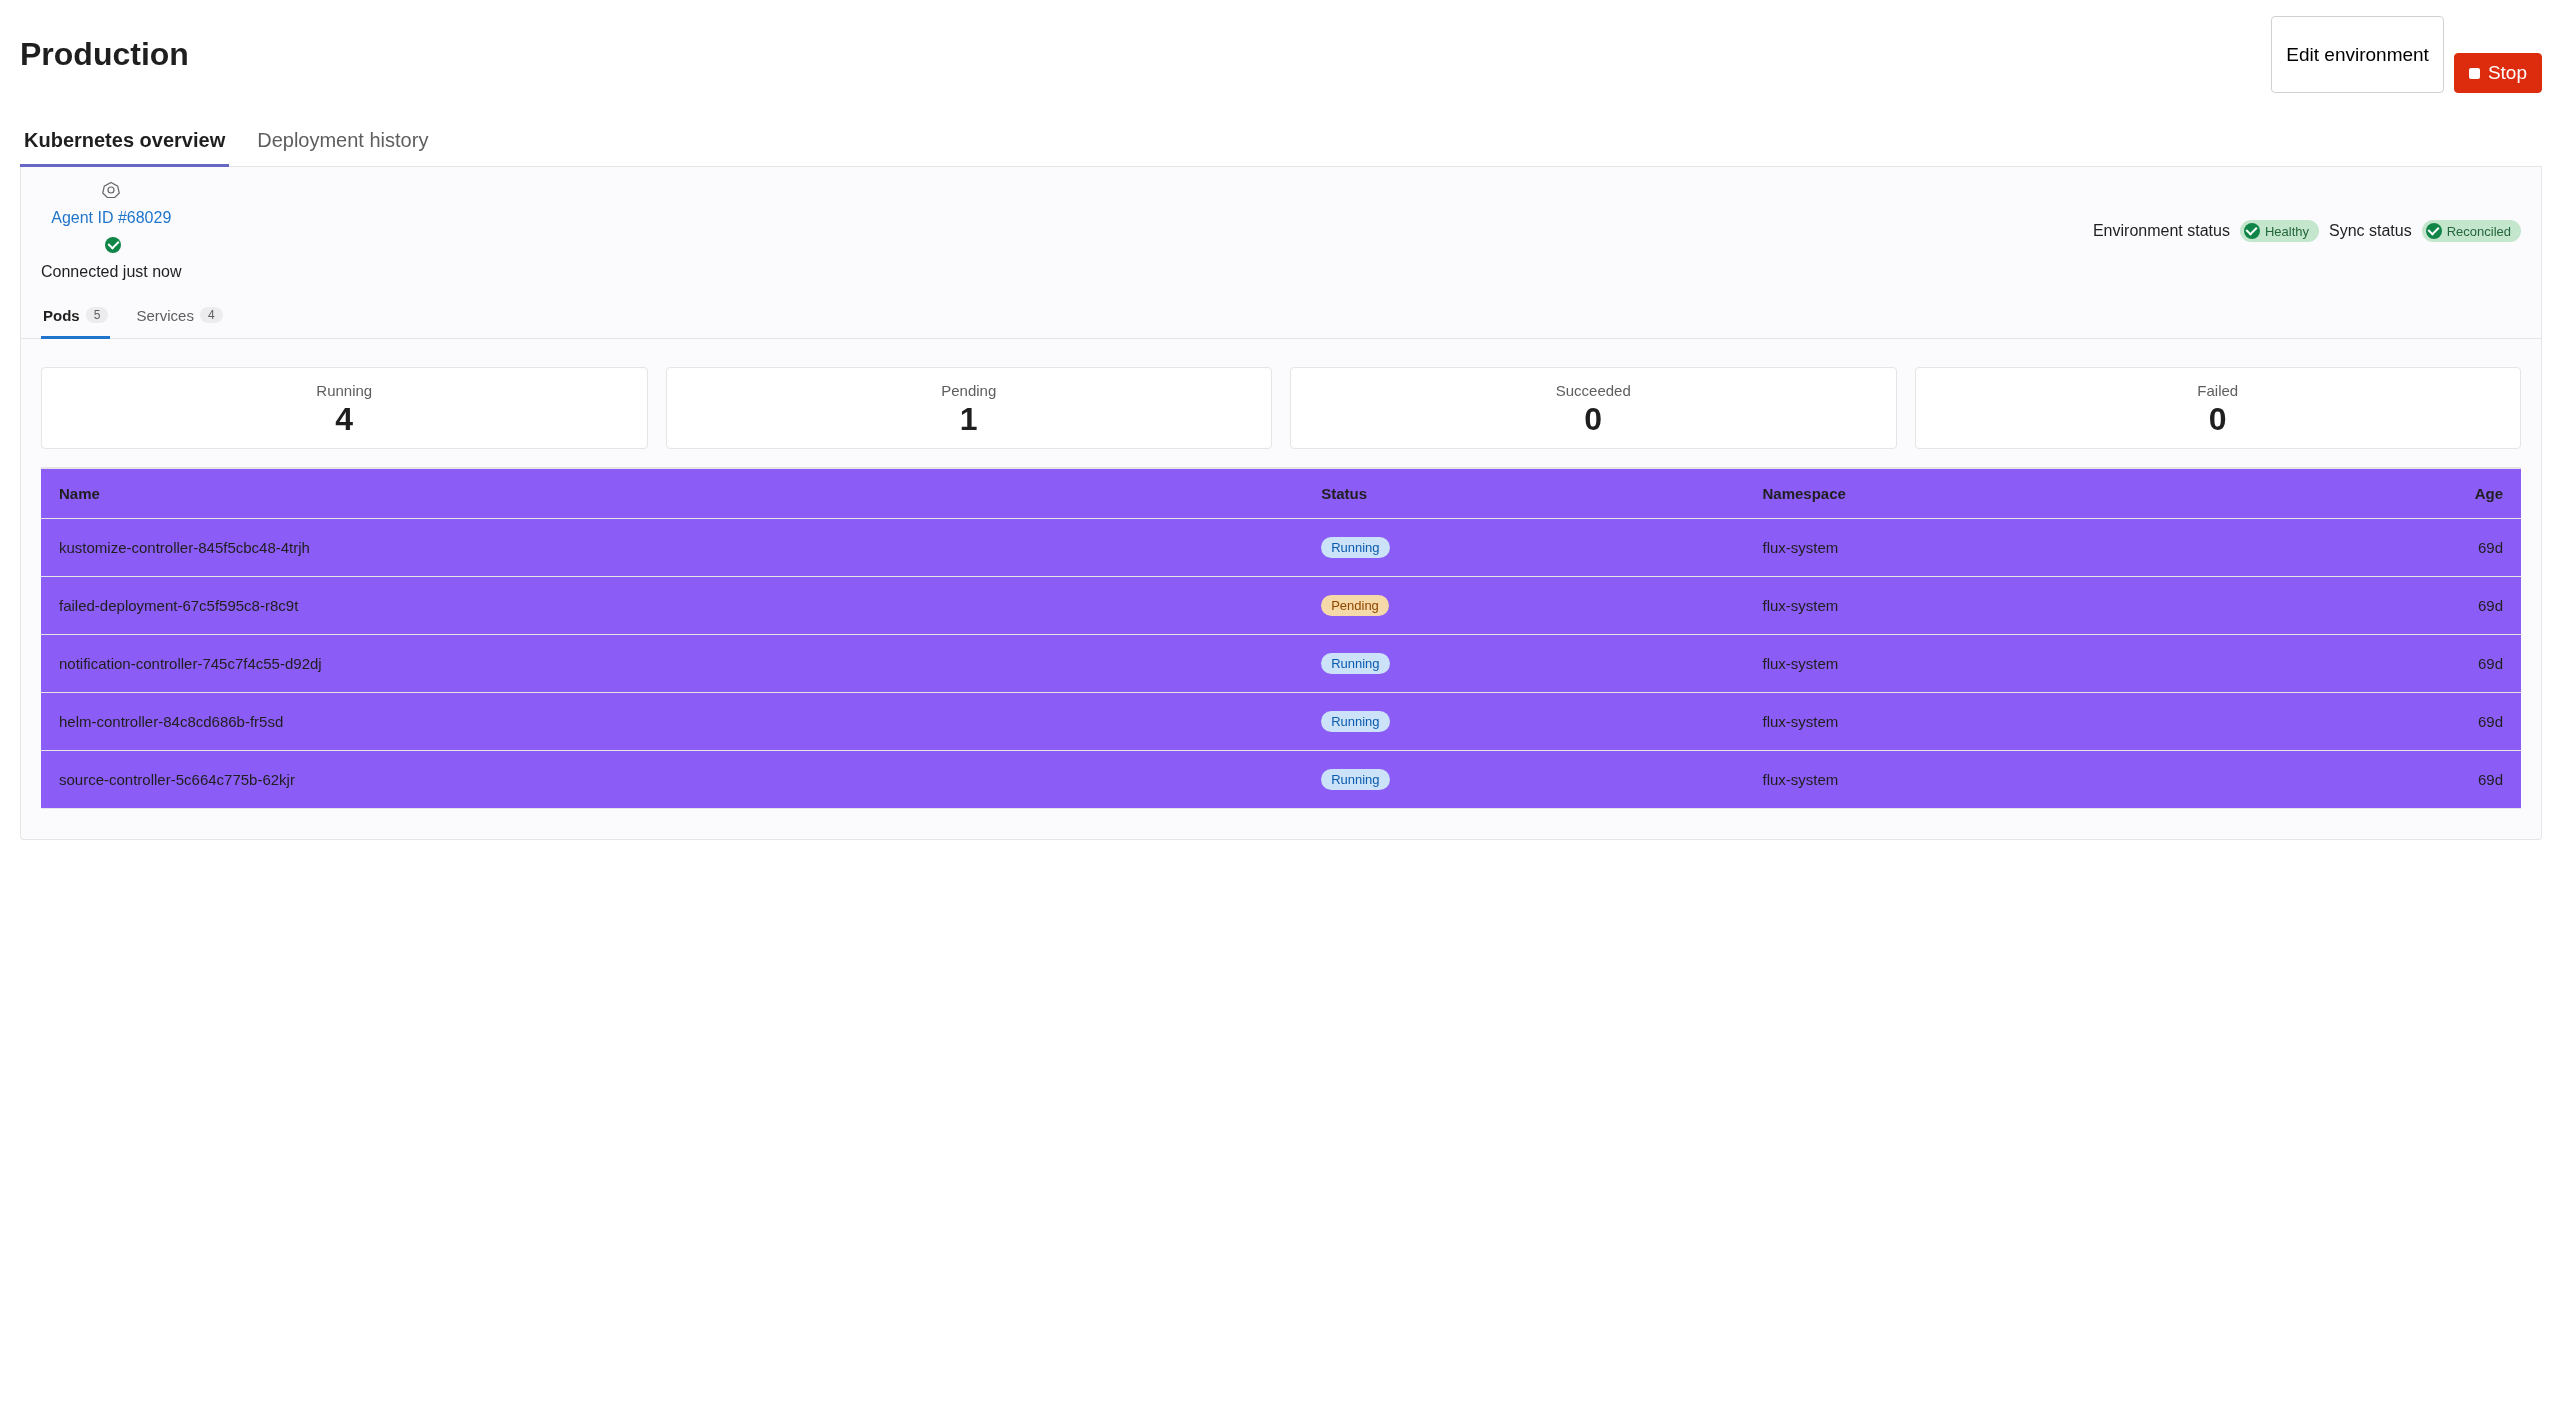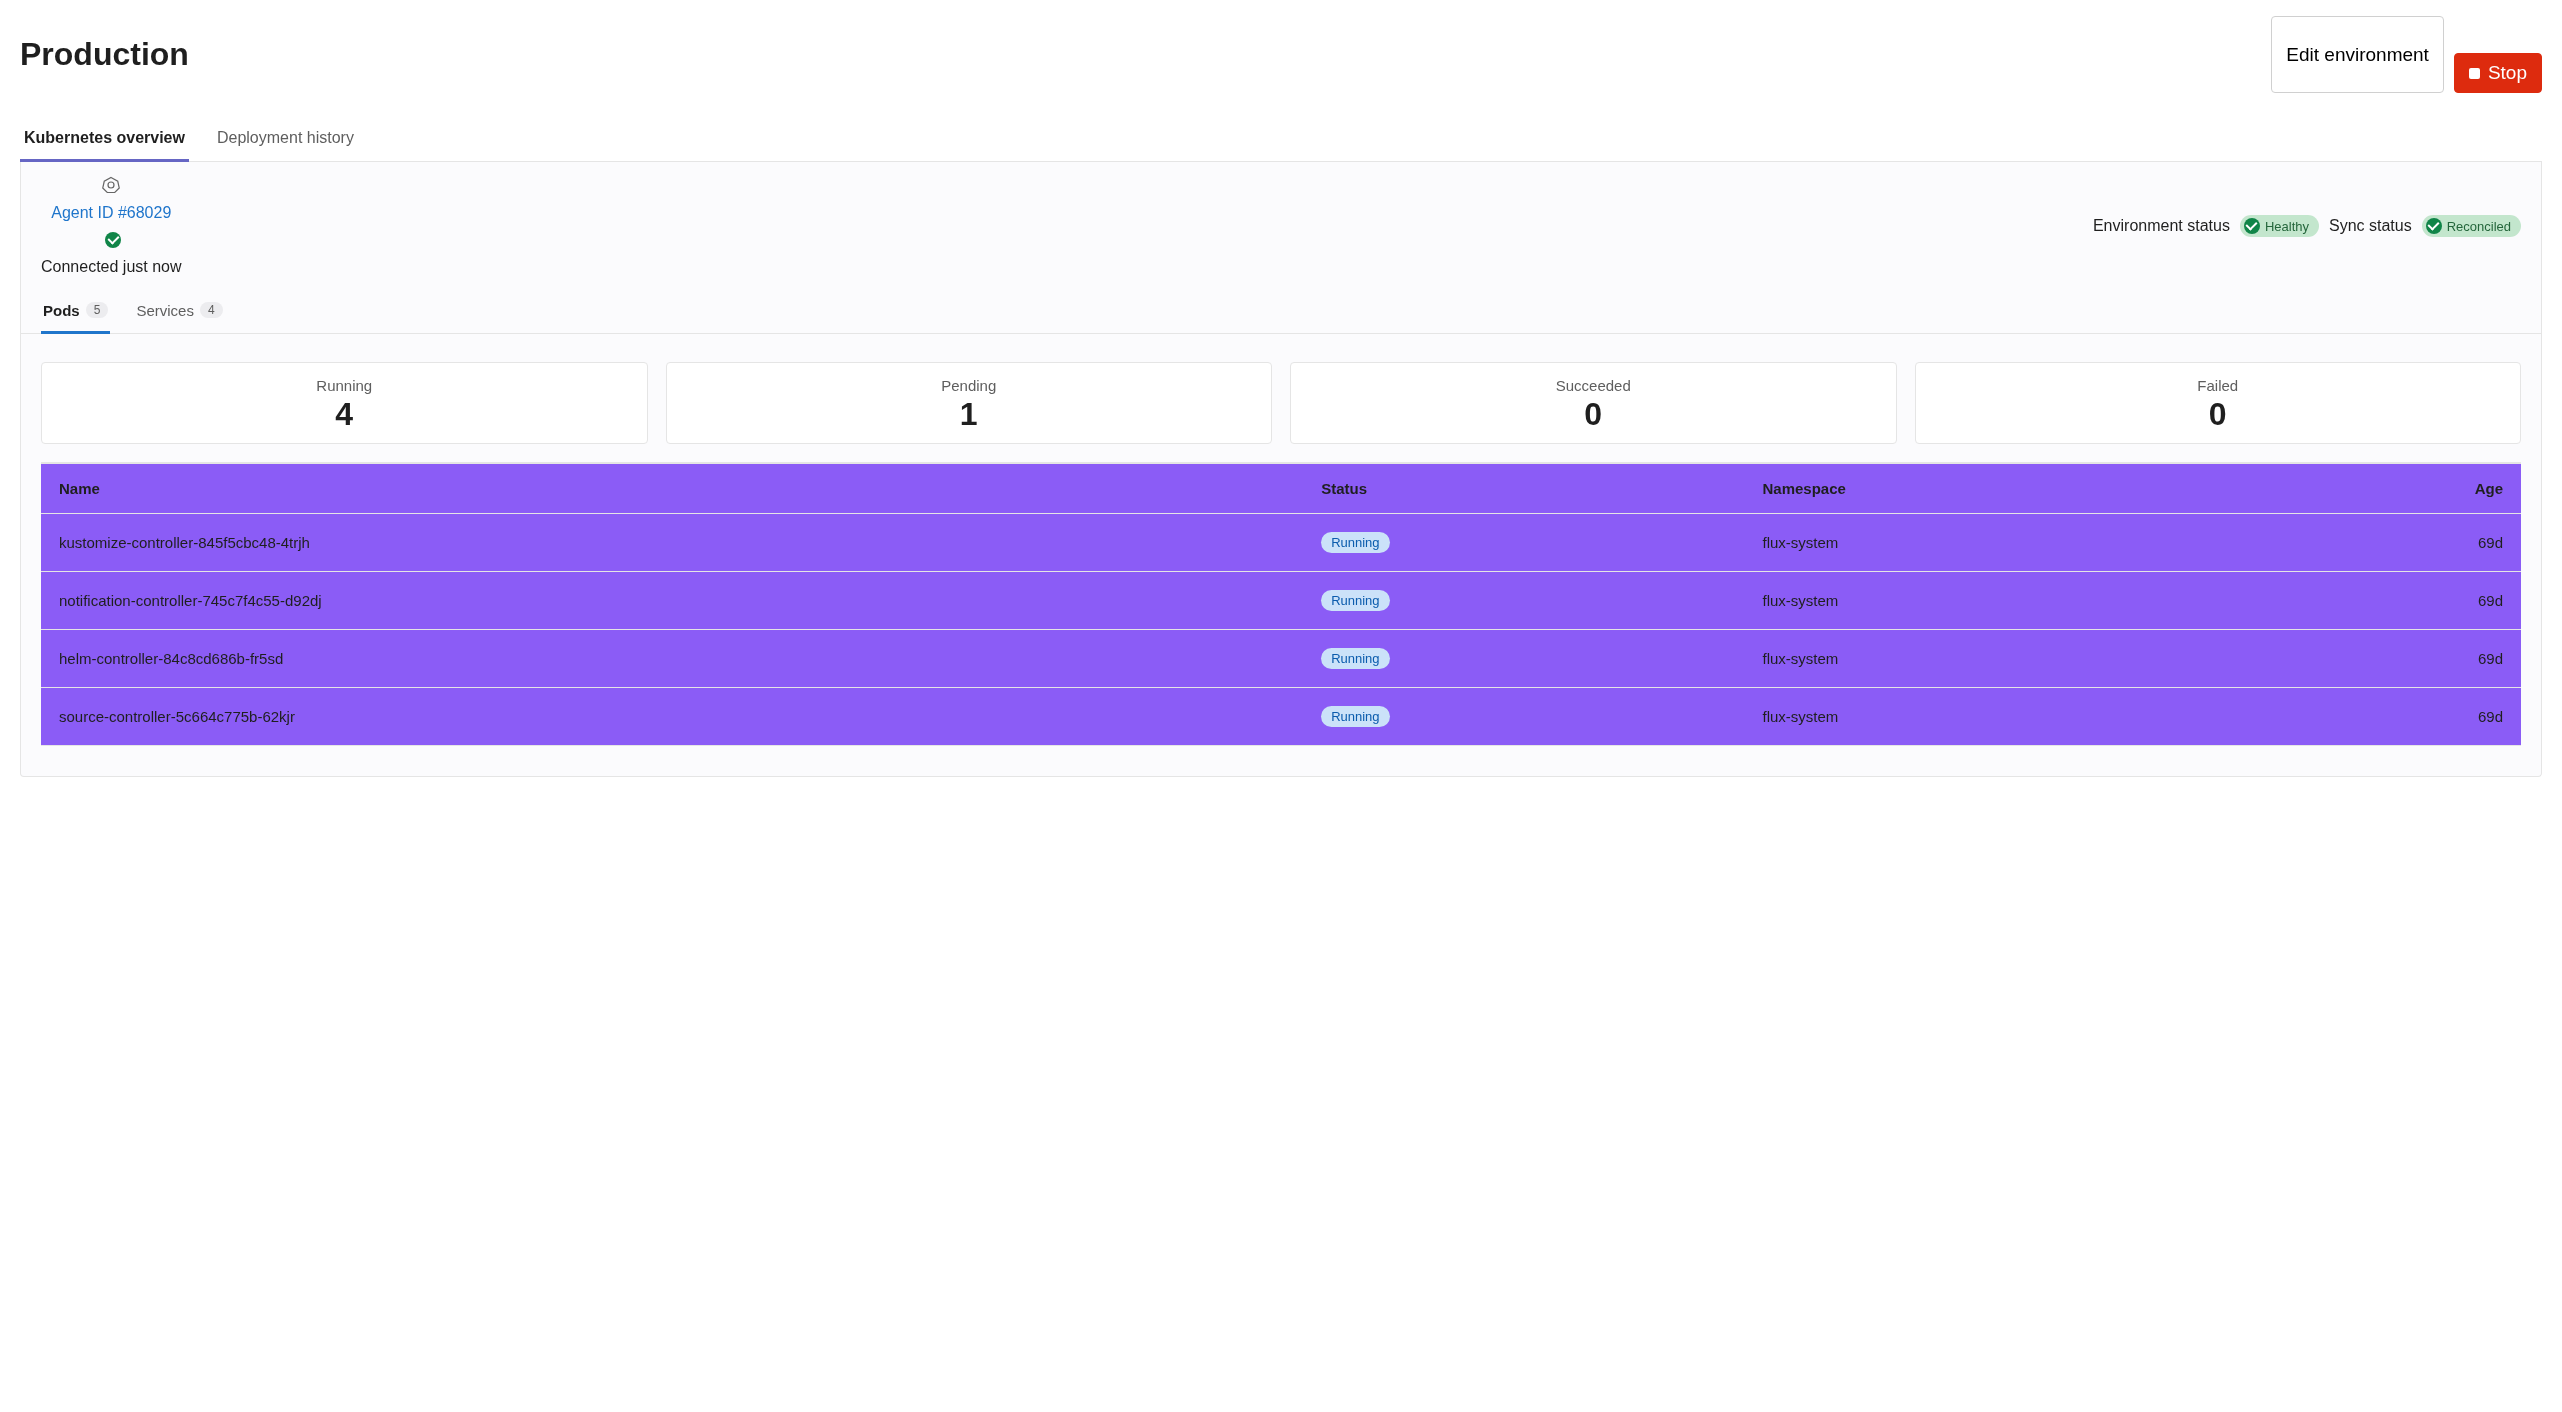--- a/index.html
+++ b/index.html
@@ -46,21 +46,21 @@
   background: #fff;
   border-radius: 2px;
 }
 .main-tabs {
   display: flex;
   border-bottom: 1px solid #e5e5e5;
   gap: 24px;
 }
 .main-tab {
   padding: 12px 4px;
-  font-size: 16px;
+  font-size: 20px;
   color: #5e5e5e;
   cursor: pointer;
   border-bottom: 3px solid transparent;
   margin-bottom: -1px;
 }
 .main-tab.active {
   font-weight: 700;
   color: #1f1f1f;
   border-bottom-color: #6666c4;
 }
@@ -295,20 +295,26 @@
         </tr>
       </thead>
       <tbody id="table-body">
           <tr>
             <td>kustomize-controller-845f5cbc48-4trjh</td>
             <td><span class="status-pill status-running">Running</span></td>
             <td>flux-system</td>
             <td class="col-age">69d</td>
           </tr>
           <tr>
+            <td>failed-deployment-67c5f595c8-r8c9t</td>
+            <td><span class="status-pill status-pending">Pending</span></td>
+            <td>flux-system</td>
+            <td class="col-age">69d</td>
+          </tr>
+          <tr>
             <td>notification-controller-745c7f4c55-d92dj</td>
             <td><span class="status-pill status-running">Running</span></td>
             <td>flux-system</td>
             <td class="col-age">69d</td>
           </tr>
           <tr>
             <td>helm-controller-84c8cd686b-fr5sd</td>
             <td><span class="status-pill status-running">Running</span></td>
             <td>flux-system</td>
             <td class="col-age">69d</td>

